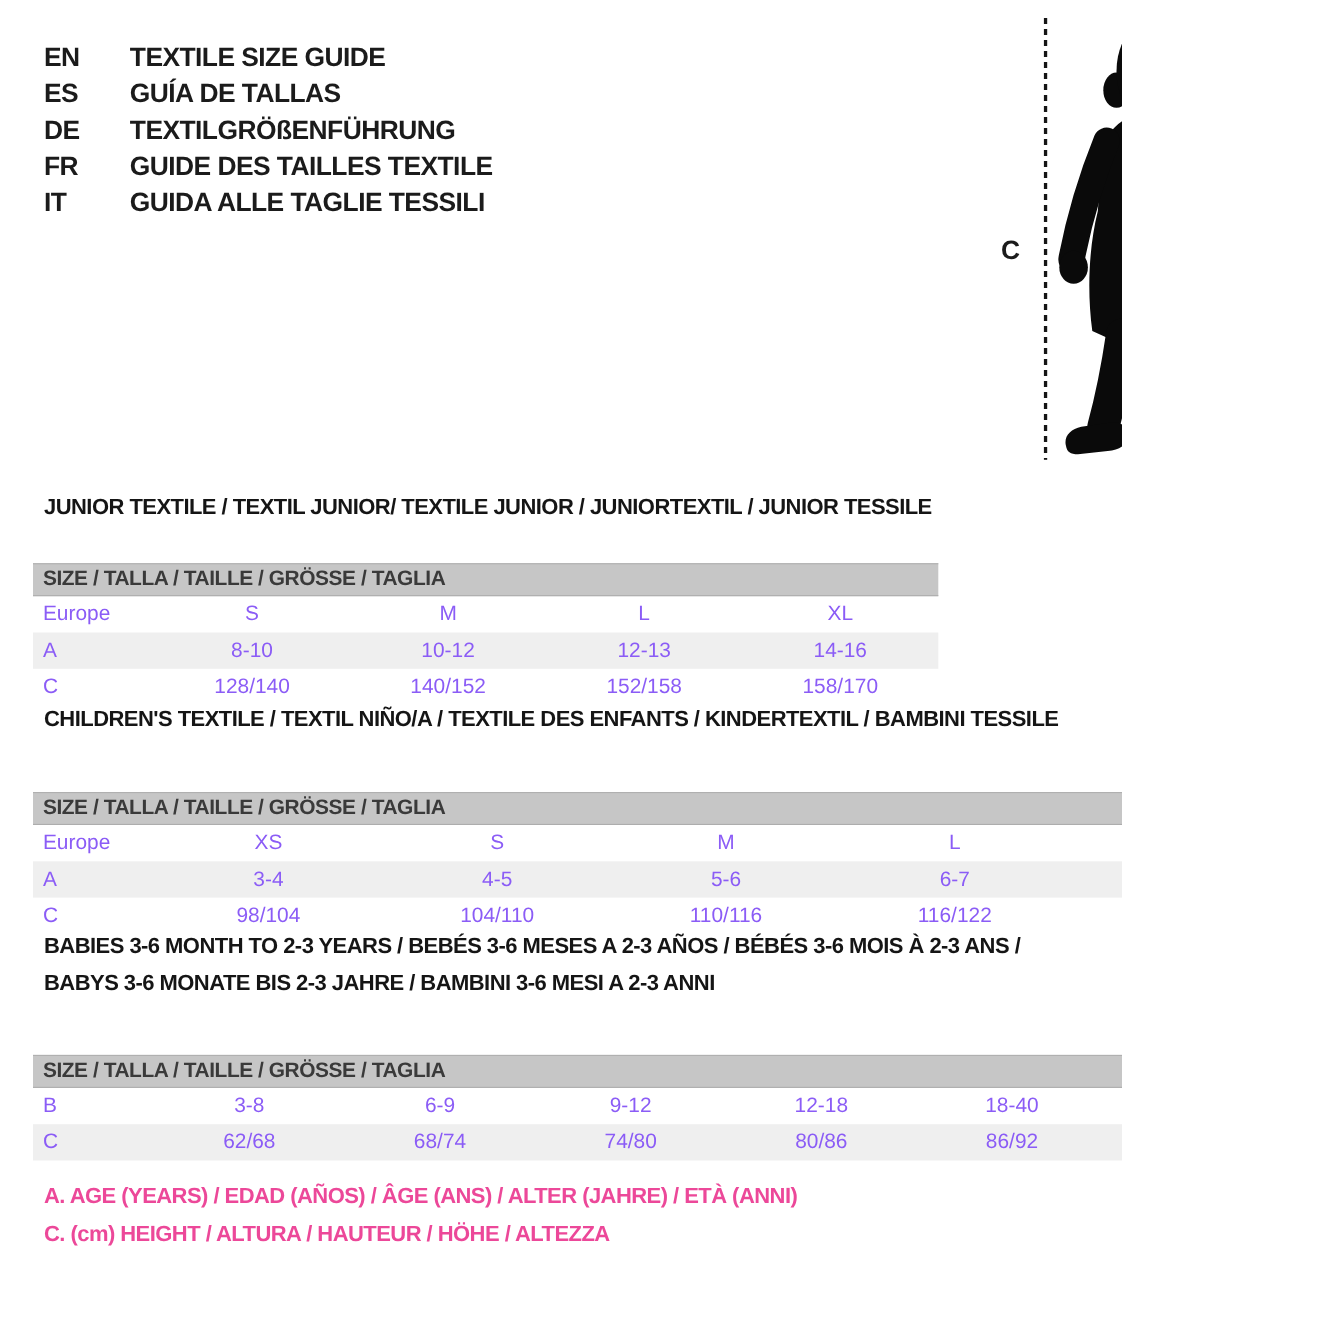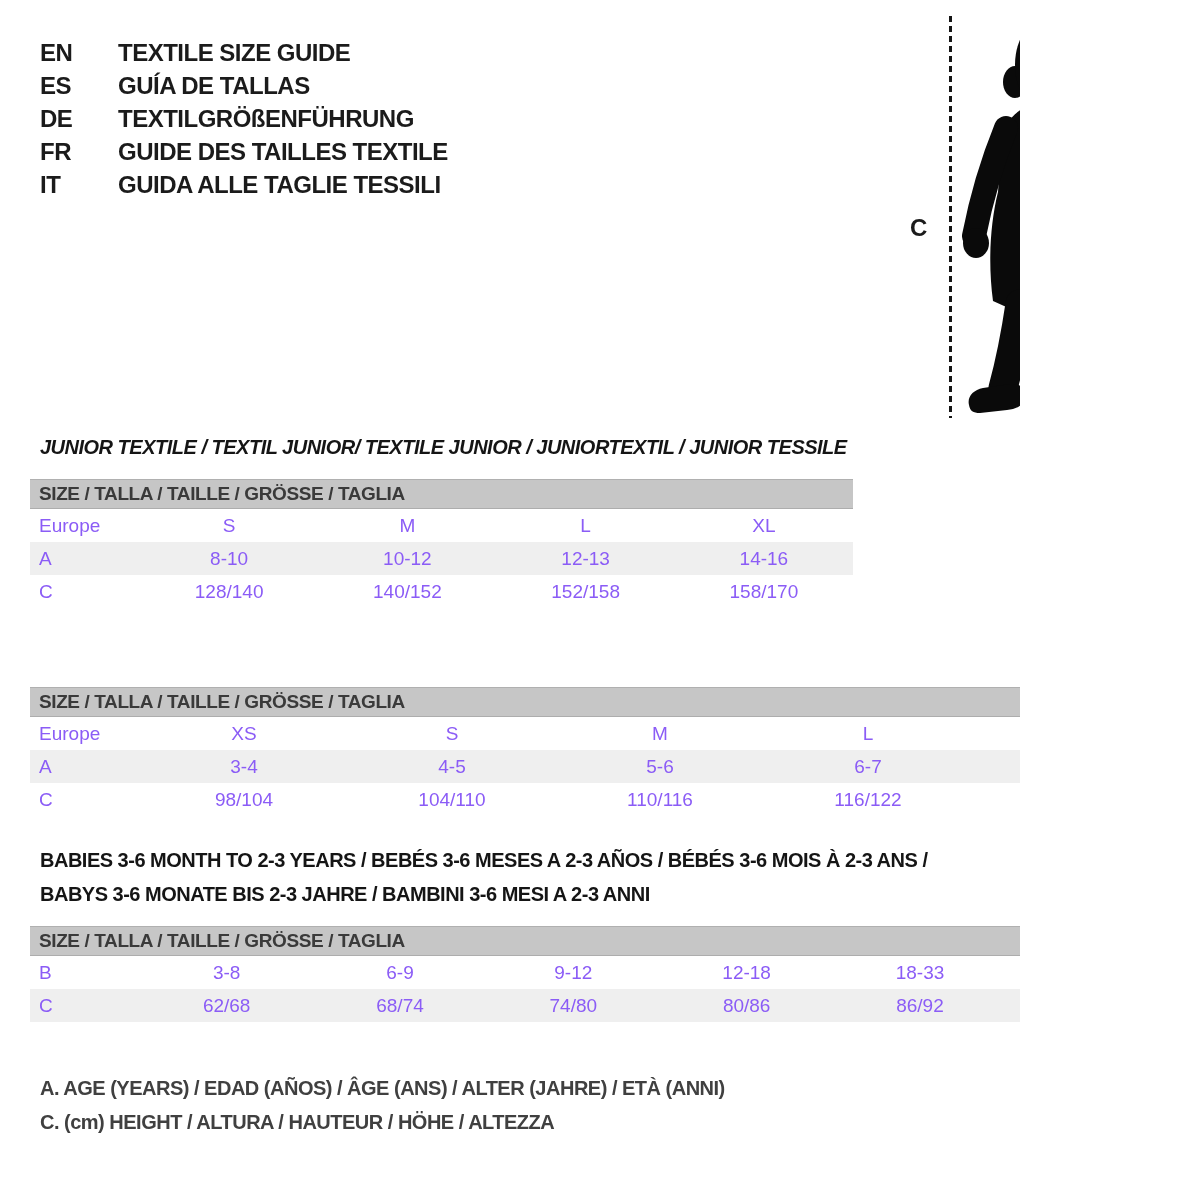--- a/index.html
+++ b/index.html
@@ -16,41 +16,41 @@
 
   
   .measure-line { position:absolute; left:949px; top:16px; width:3px; height:402px;
     background:repeating-linear-gradient(to bottom, #151515 0px, #151515 6px, transparent 6px, transparent 10px); }
   .measure-label { position:absolute; left:910px; top:214px; font-weight:700; font-size:24px; }
   .figure-svg { position:absolute; left:962px; top:14px; }
 
   
   .section-title { position:absolute; left:40px; font-weight:700; font-size:20px;
                    letter-spacing:-0.5px; white-space:nowrap; line-height:34px; color:#151515; }
-  #title-junior   { top:430px;font-style:italic; }
+  #title-junior   { top:444px; }
   #title-children { top:637px; }
   #title-babies   { top:843px; }
 
   
-  .size-table { position:absolute; left:30px; }
+  .size-table { position:absolute; left:30px;margin-top:33px; }
   #table-junior   { top:479px; width:823px; }
   #table-children { top:687px; width:1150px; }
   #table-babies   { top:926px; width:1150px; }
 
   .size-bar { height:30px; background:#c6c6c6; border-top:1px solid #b0b0b0; border-bottom:1px solid #adadad;
     box-sizing:border-box; display:flex; align-items:center; padding-left:9px;
     font-size:19px; font-weight:700; color:#3a3a3a; letter-spacing:-0.4px; }
   .trow { display:flex; height:33px; align-items:center; font-size:19px; color:#8b5cf6; }
   .trow.shaded { background:#efefef; }
   .tlabel { width:110px; padding-left:9px; box-sizing:border-box; }
   .tcell { flex:1; text-align:center; }
 
   
   .footnotes { position:absolute; left:40px; top:1071px; font-weight:700; font-size:20px;
-               letter-spacing:-0.5px; line-height:34px; white-space:nowrap; color:#404040; }
+               letter-spacing:-0.5px; line-height:34px; white-space:nowrap; color:#ec4899; }
 </style>
 </head>
 <body>
 
 <div class="canvas">
 
   <div class="lang-list">
     <div class="lang-row">
       <span class="lang-code">EN</span>
       <span>TEXTILE SIZE GUIDE</span>
@@ -114,20 +114,23 @@
         <div class="trow">
           <div class="tlabel">C</div>
           <div class="tcell">128/140</div>
           <div class="tcell">140/152</div>
           <div class="tcell">152/158</div>
           <div class="tcell">158/170</div>
         </div>
       </div>
   </div>
 
+  <div class="section-title" id="title-children">
+      <div>CHILDREN'S TEXTILE / TEXTIL NIÑO/A / TEXTILE DES ENFANTS / KINDERTEXTIL / BAMBINI TESSILE</div>
+    </div>
   <div class="size-table" id="table-children">
     <div class="size-bar">SIZE / TALLA / TAILLE / GRÖSSE / TAGLIA</div>
     <div>
         <div class="trow">
           <div class="tlabel">Europe</div>
           <div class="tcell">XS</div>
           <div class="tcell">S</div>
           <div class="tcell">M</div>
           <div class="tcell">L</div>
           <div class="tcell">XL</div>
@@ -157,21 +160,21 @@
     </div>
   <div class="size-table" id="table-babies">
     <div class="size-bar">SIZE / TALLA / TAILLE / GRÖSSE / TAGLIA</div>
     <div>
         <div class="trow">
           <div class="tlabel">B</div>
           <div class="tcell">3-8</div>
           <div class="tcell">6-9</div>
           <div class="tcell">9-12</div>
           <div class="tcell">12-18</div>
-          <div class="tcell">18-33</div>
+          <div class="tcell">18-40</div>
           <div class="tcell">24-36</div>
         </div>
         <div class="trow shaded">
           <div class="tlabel">C</div>
           <div class="tcell">62/68</div>
           <div class="tcell">68/74</div>
           <div class="tcell">74/80</div>
           <div class="tcell">80/86</div>
           <div class="tcell">86/92</div>
           <div class="tcell">92/98</div>

